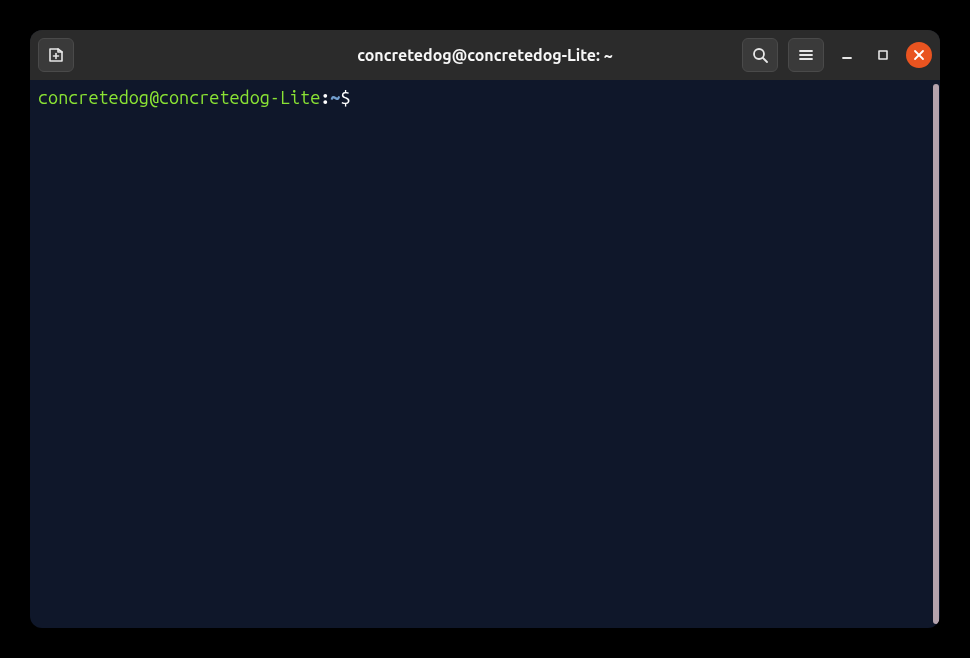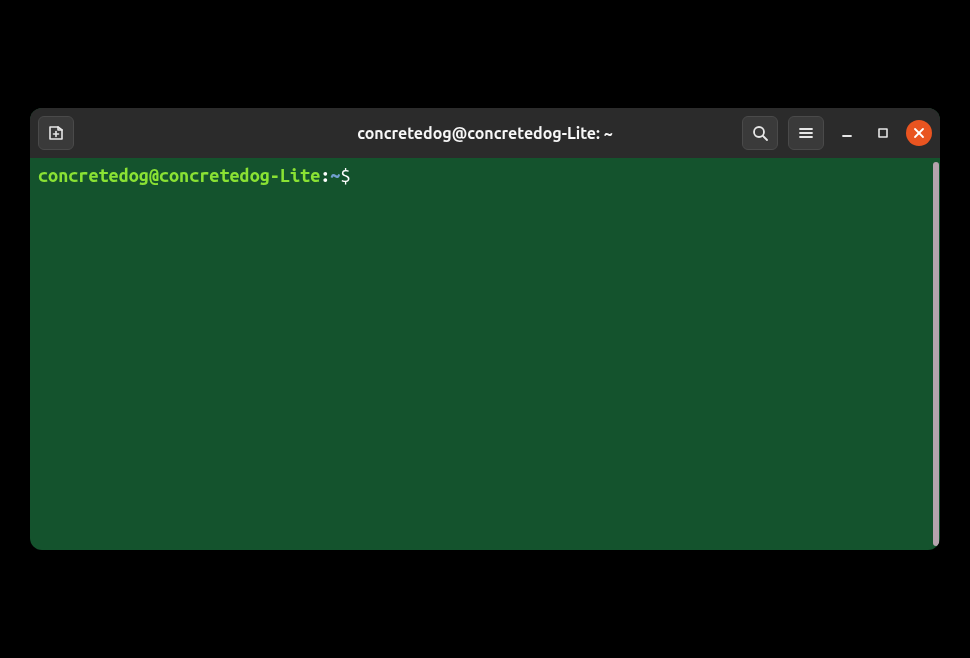--- a/index.html
+++ b/index.html
@@ -12,22 +12,22 @@
       height: 658px;
       background: #000000;
       font-family: Ubuntu, Cantarell, "DejaVu Sans", sans-serif;
       display: flex;
       align-items: center;
       justify-content: center;
       overflow: hidden;
     }
     .window {
       width: 910px;
-      height: 442px;
-      background: #14532d;
+      height: 598px;
+      background: #0f172a;
       border-radius: 12px;
       overflow: hidden;
       position: relative;
       display: flex;
       flex-direction: column;
       box-shadow: 0 0 0 1px rgba(0,0,0,0.9);
     }
     .titlebar {
       height: 50px;
       background: #2b2b2b;
@@ -113,21 +113,21 @@
     }
     .scrollbar-thumb {
       position: absolute;
       top: 4px;
       bottom: 4px;
       right: 1px;
       width: 6px;
       border-radius: 3px;
       background: #b5a3ad;
     }
-    .p-user { color: #8ae234; font-weight: bold; }
+    .p-user { color: #8ae234; font-weight: normal; }
     .p-colon { color: #ffffff; font-weight: bold; }
     .p-path { color: #729fcf; font-weight: bold; }
     .p-dollar { color: #ffffff; }
     .cursor {
       display: inline-block;
       width: 10px;
     }
   </style>
 </head>
 <body>

